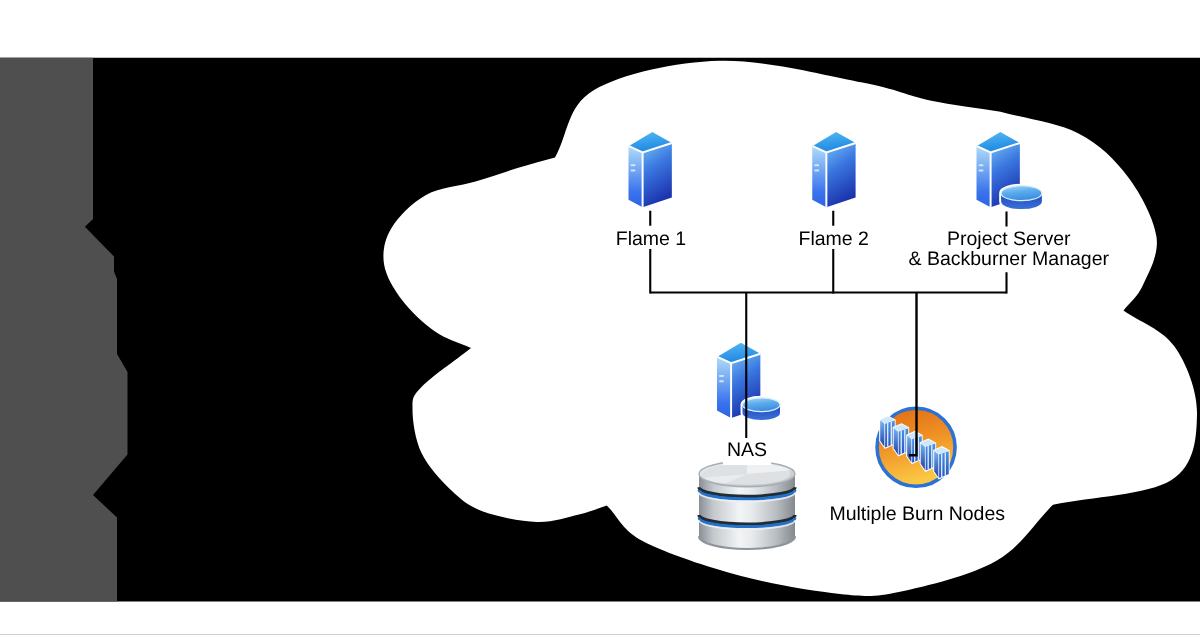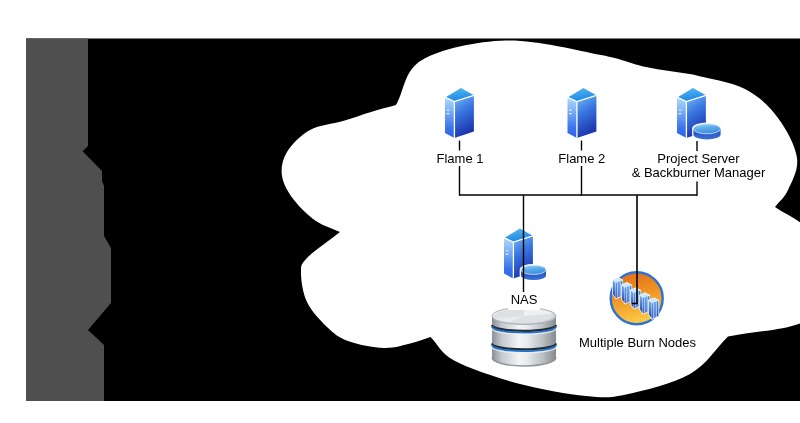--- a/index.html
+++ b/index.html
@@ -1,16 +1,16 @@
 <!DOCTYPE html>
 <html><head>
 <meta charset="utf-8">
 <style>
 html,body{margin:0;padding:0;background:#ffffff;}
-#stage{position:relative;width:681px;height:423px;font-family:"Liberation Sans",sans-serif;margin-left:26px;}
+#stage{position:relative;width:681px;height:423px;font-family:"Liberation Sans",sans-serif;}
 </style>
 </head>
 <body>
 <div id="stage">
 <svg width="800" height="423" viewBox="0 0 800 423">
 <defs>
 <linearGradient id="gLeft" x1="0" y1="0" x2="0" y2="1">
   <stop offset="0" stop-color="#b0dcfa"></stop>
           <stop offset="0.75" stop-color="#3a74ec"></stop>
           <stop offset="1" stop-color="#2d62e4"></stop>

